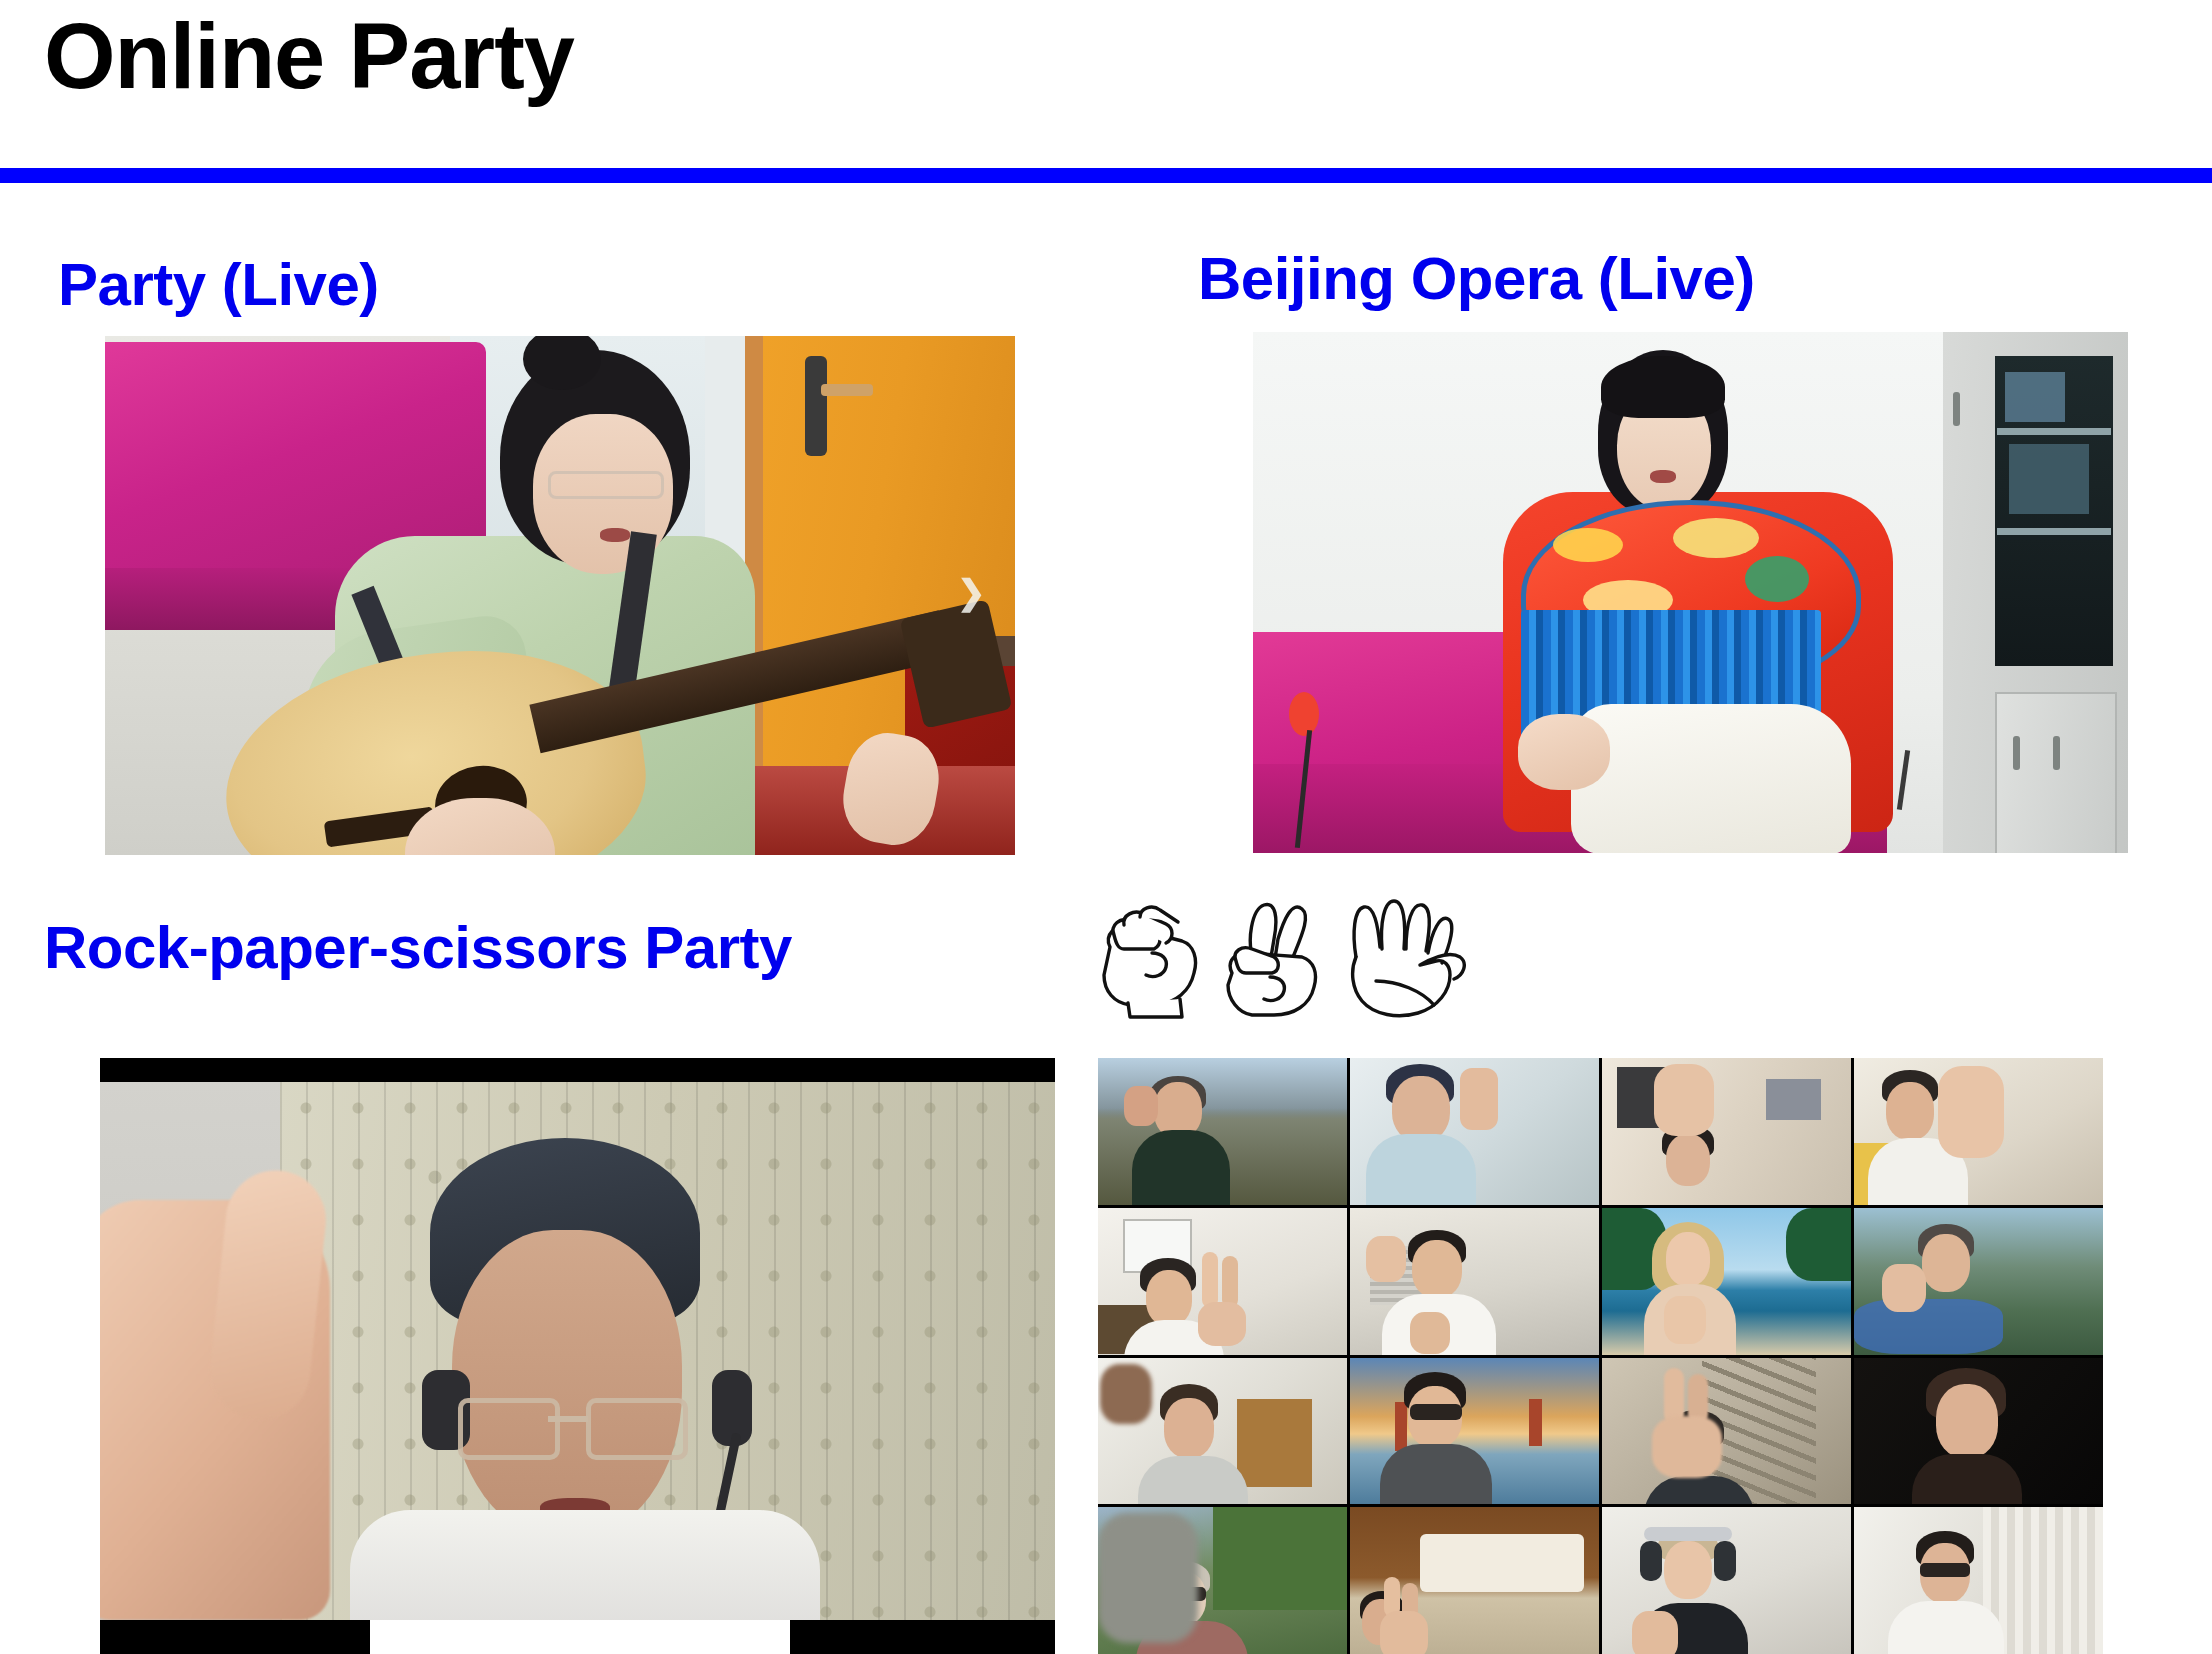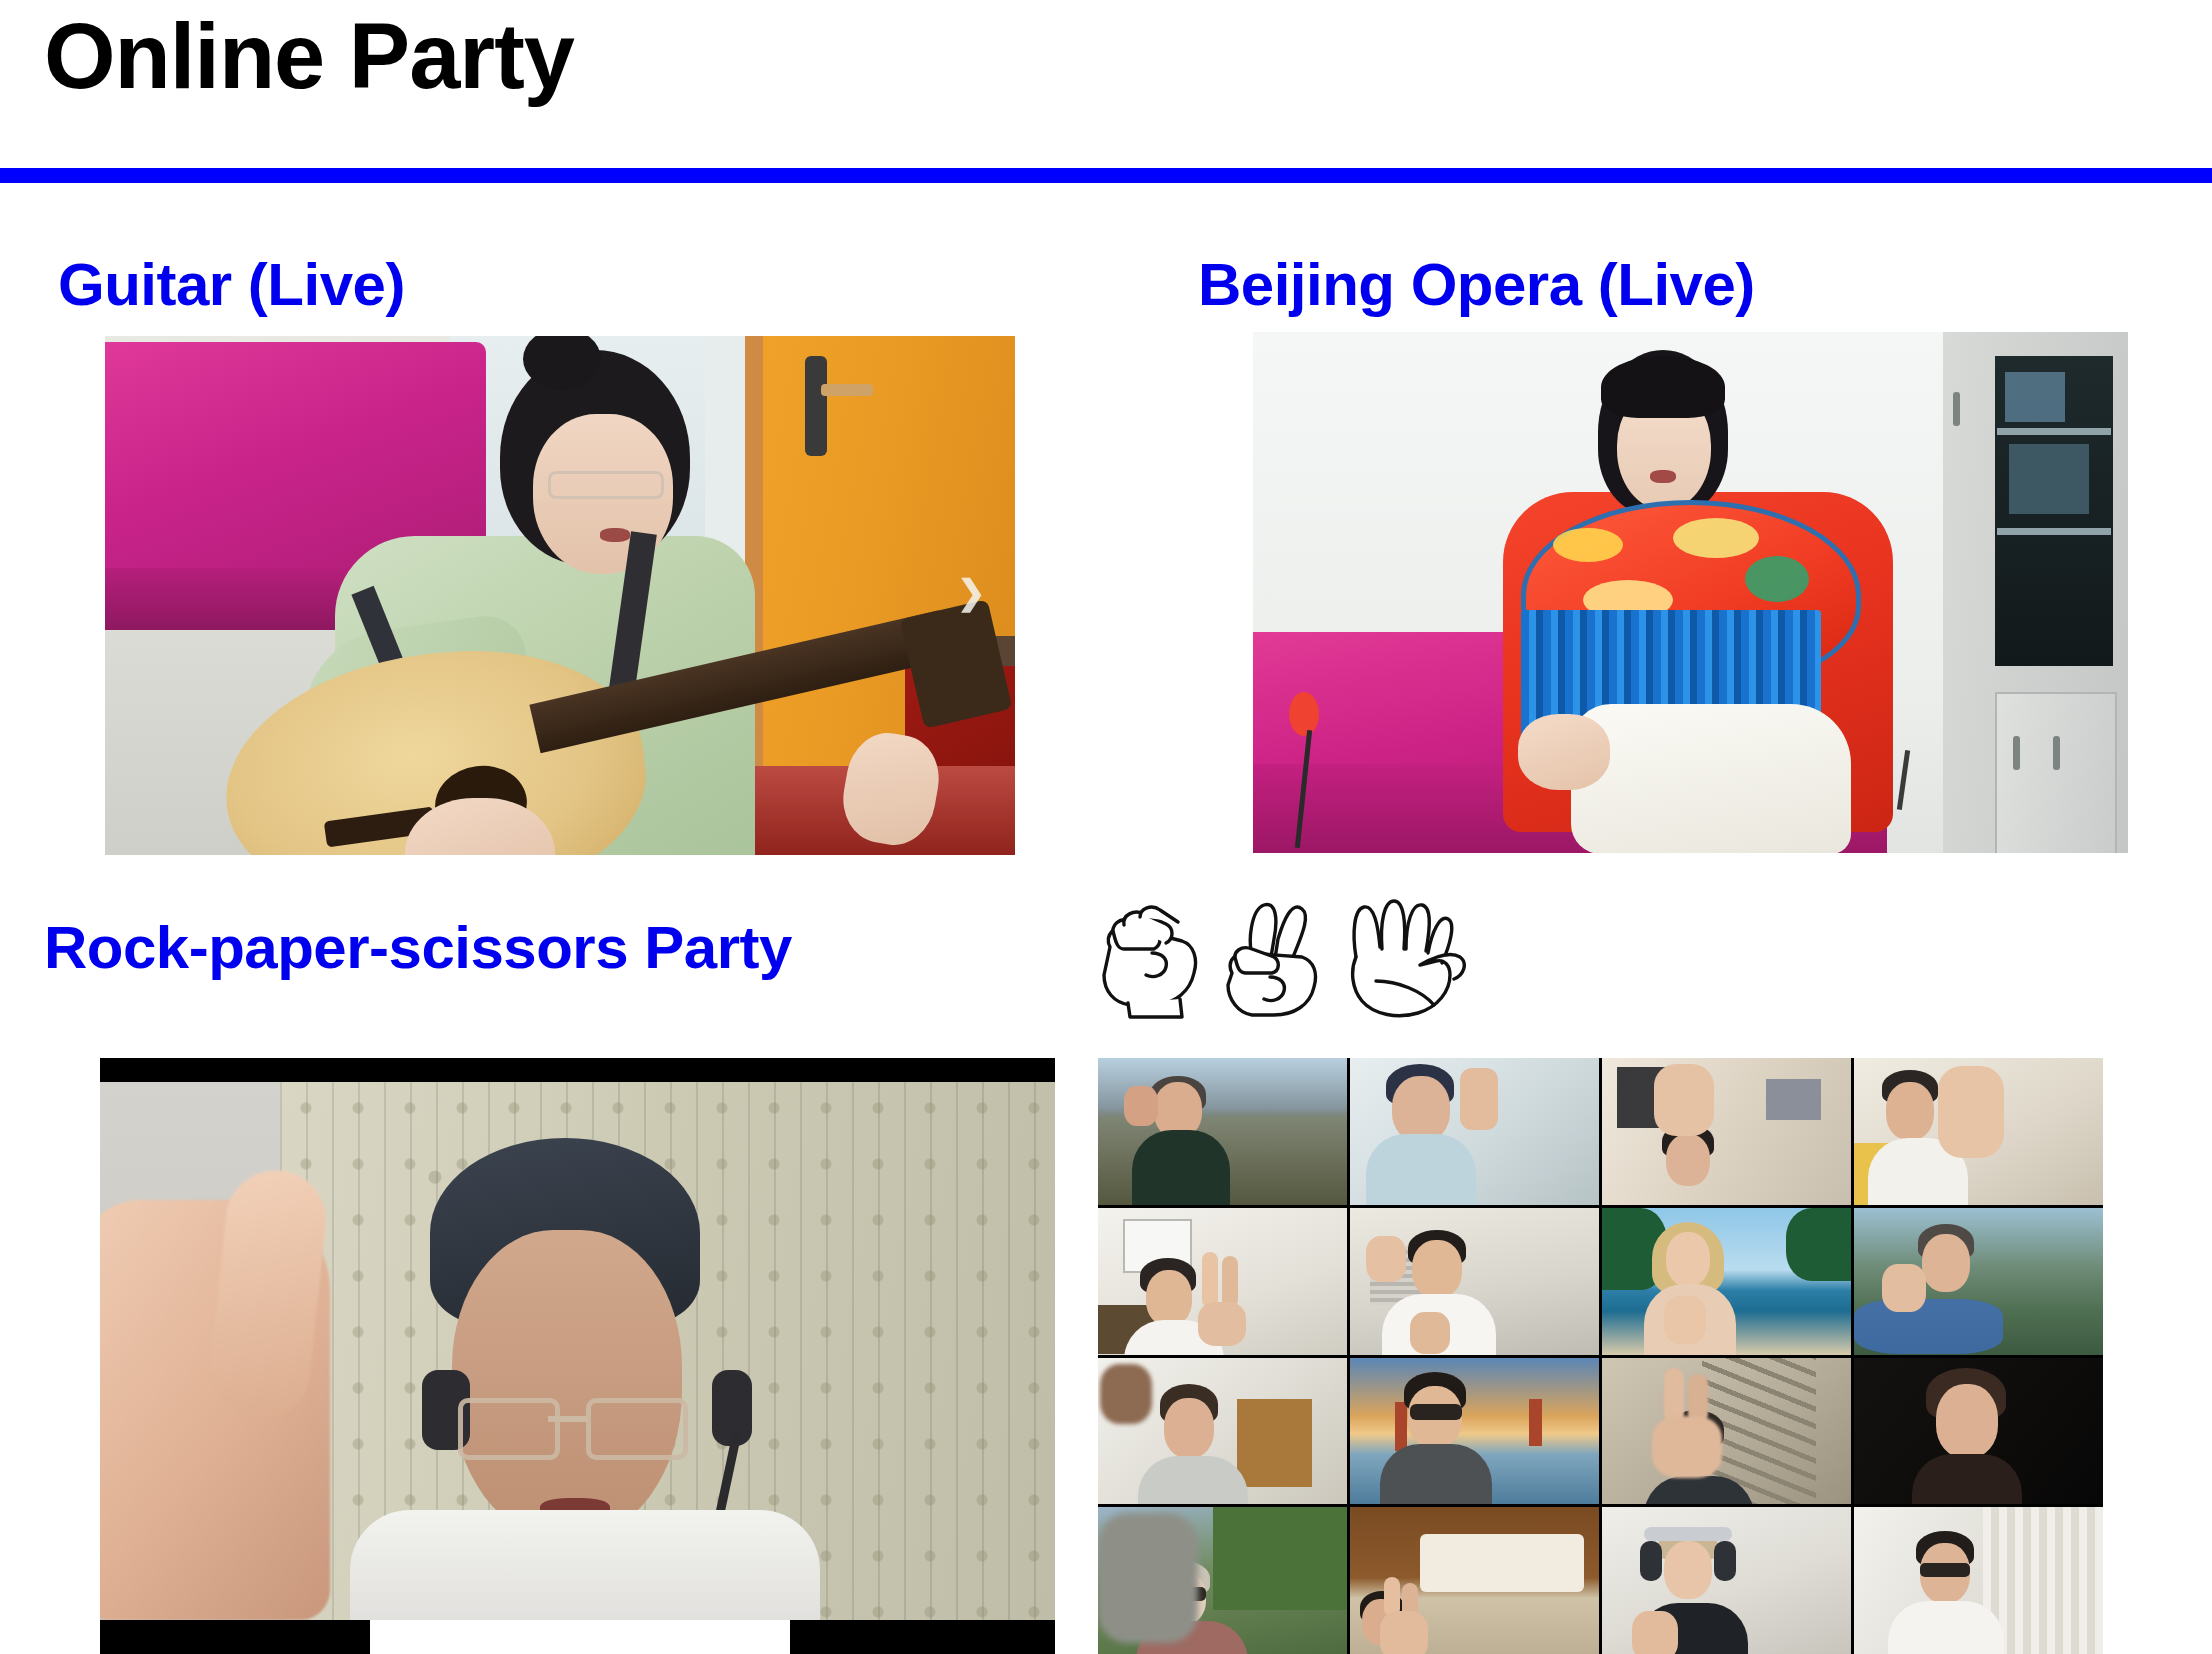--- a/index.html
+++ b/index.html
@@ -8,21 +8,21 @@
 
   
   #page-title{position:absolute;left:44px;top:8px;font-size:92px;font-weight:bold;
     color:#000;letter-spacing:-1px;line-height:1.05;white-space:nowrap;}
   #title-rule{position:absolute;left:0;top:168px;width:2212px;height:15px;background:#0000ff;}
 
   
   .section-heading{position:absolute;font-size:60px;font-weight:bold;color:#0000ee;
     white-space:nowrap;letter-spacing:-0.5px;}
   #h-guitar{left:58px;top:250px;}
-  #h-opera{left:1198px;top:250px;}
+  #h-opera{left:1198px;top:244px;}
   #h-rps{left:44px;top:913px;}
 
   
   .media{position:absolute;overflow:hidden;}
 
   
   #img-guitar{left:105px;top:336px;width:910px;height:519px;background:#d8d8d2;}
   .g-floor{position:absolute;left:0;top:0;width:100%;height:100%;
     background:linear-gradient(180deg,#e9e9e4 0%,#dcdcd6 55%,#cfcfc9 100%);}
   .g-sofa{position:absolute;left:-14px;top:6px;width:395px;height:262px;
@@ -187,21 +187,21 @@
   .tile .torso{position:absolute;border-radius:40px 40px 0 0;}
   .tile .hand{position:absolute;border-radius:36%;}
   .tile .finger{position:absolute;border-radius:12px;}
 </style>
 </head>
 <body>
 
 <div id="page-title">Online Party</div>
 <div id="title-rule"></div>
 
-<div class="section-heading" id="h-guitar">Guitar (Live)</div>
+<div class="section-heading" id="h-guitar">Party (Live)</div>
 
 <div class="media" id="img-guitar">
   <div class="g-floor"></div>
   <div class="g-wall"></div>
   <div class="g-wall2"></div>
   <div class="g-sofa"></div>
   <div class="g-sofa-seat"></div>
   <div class="g-door"></div>
   <div class="g-door-edge"></div>
   <div class="g-handle"></div>

